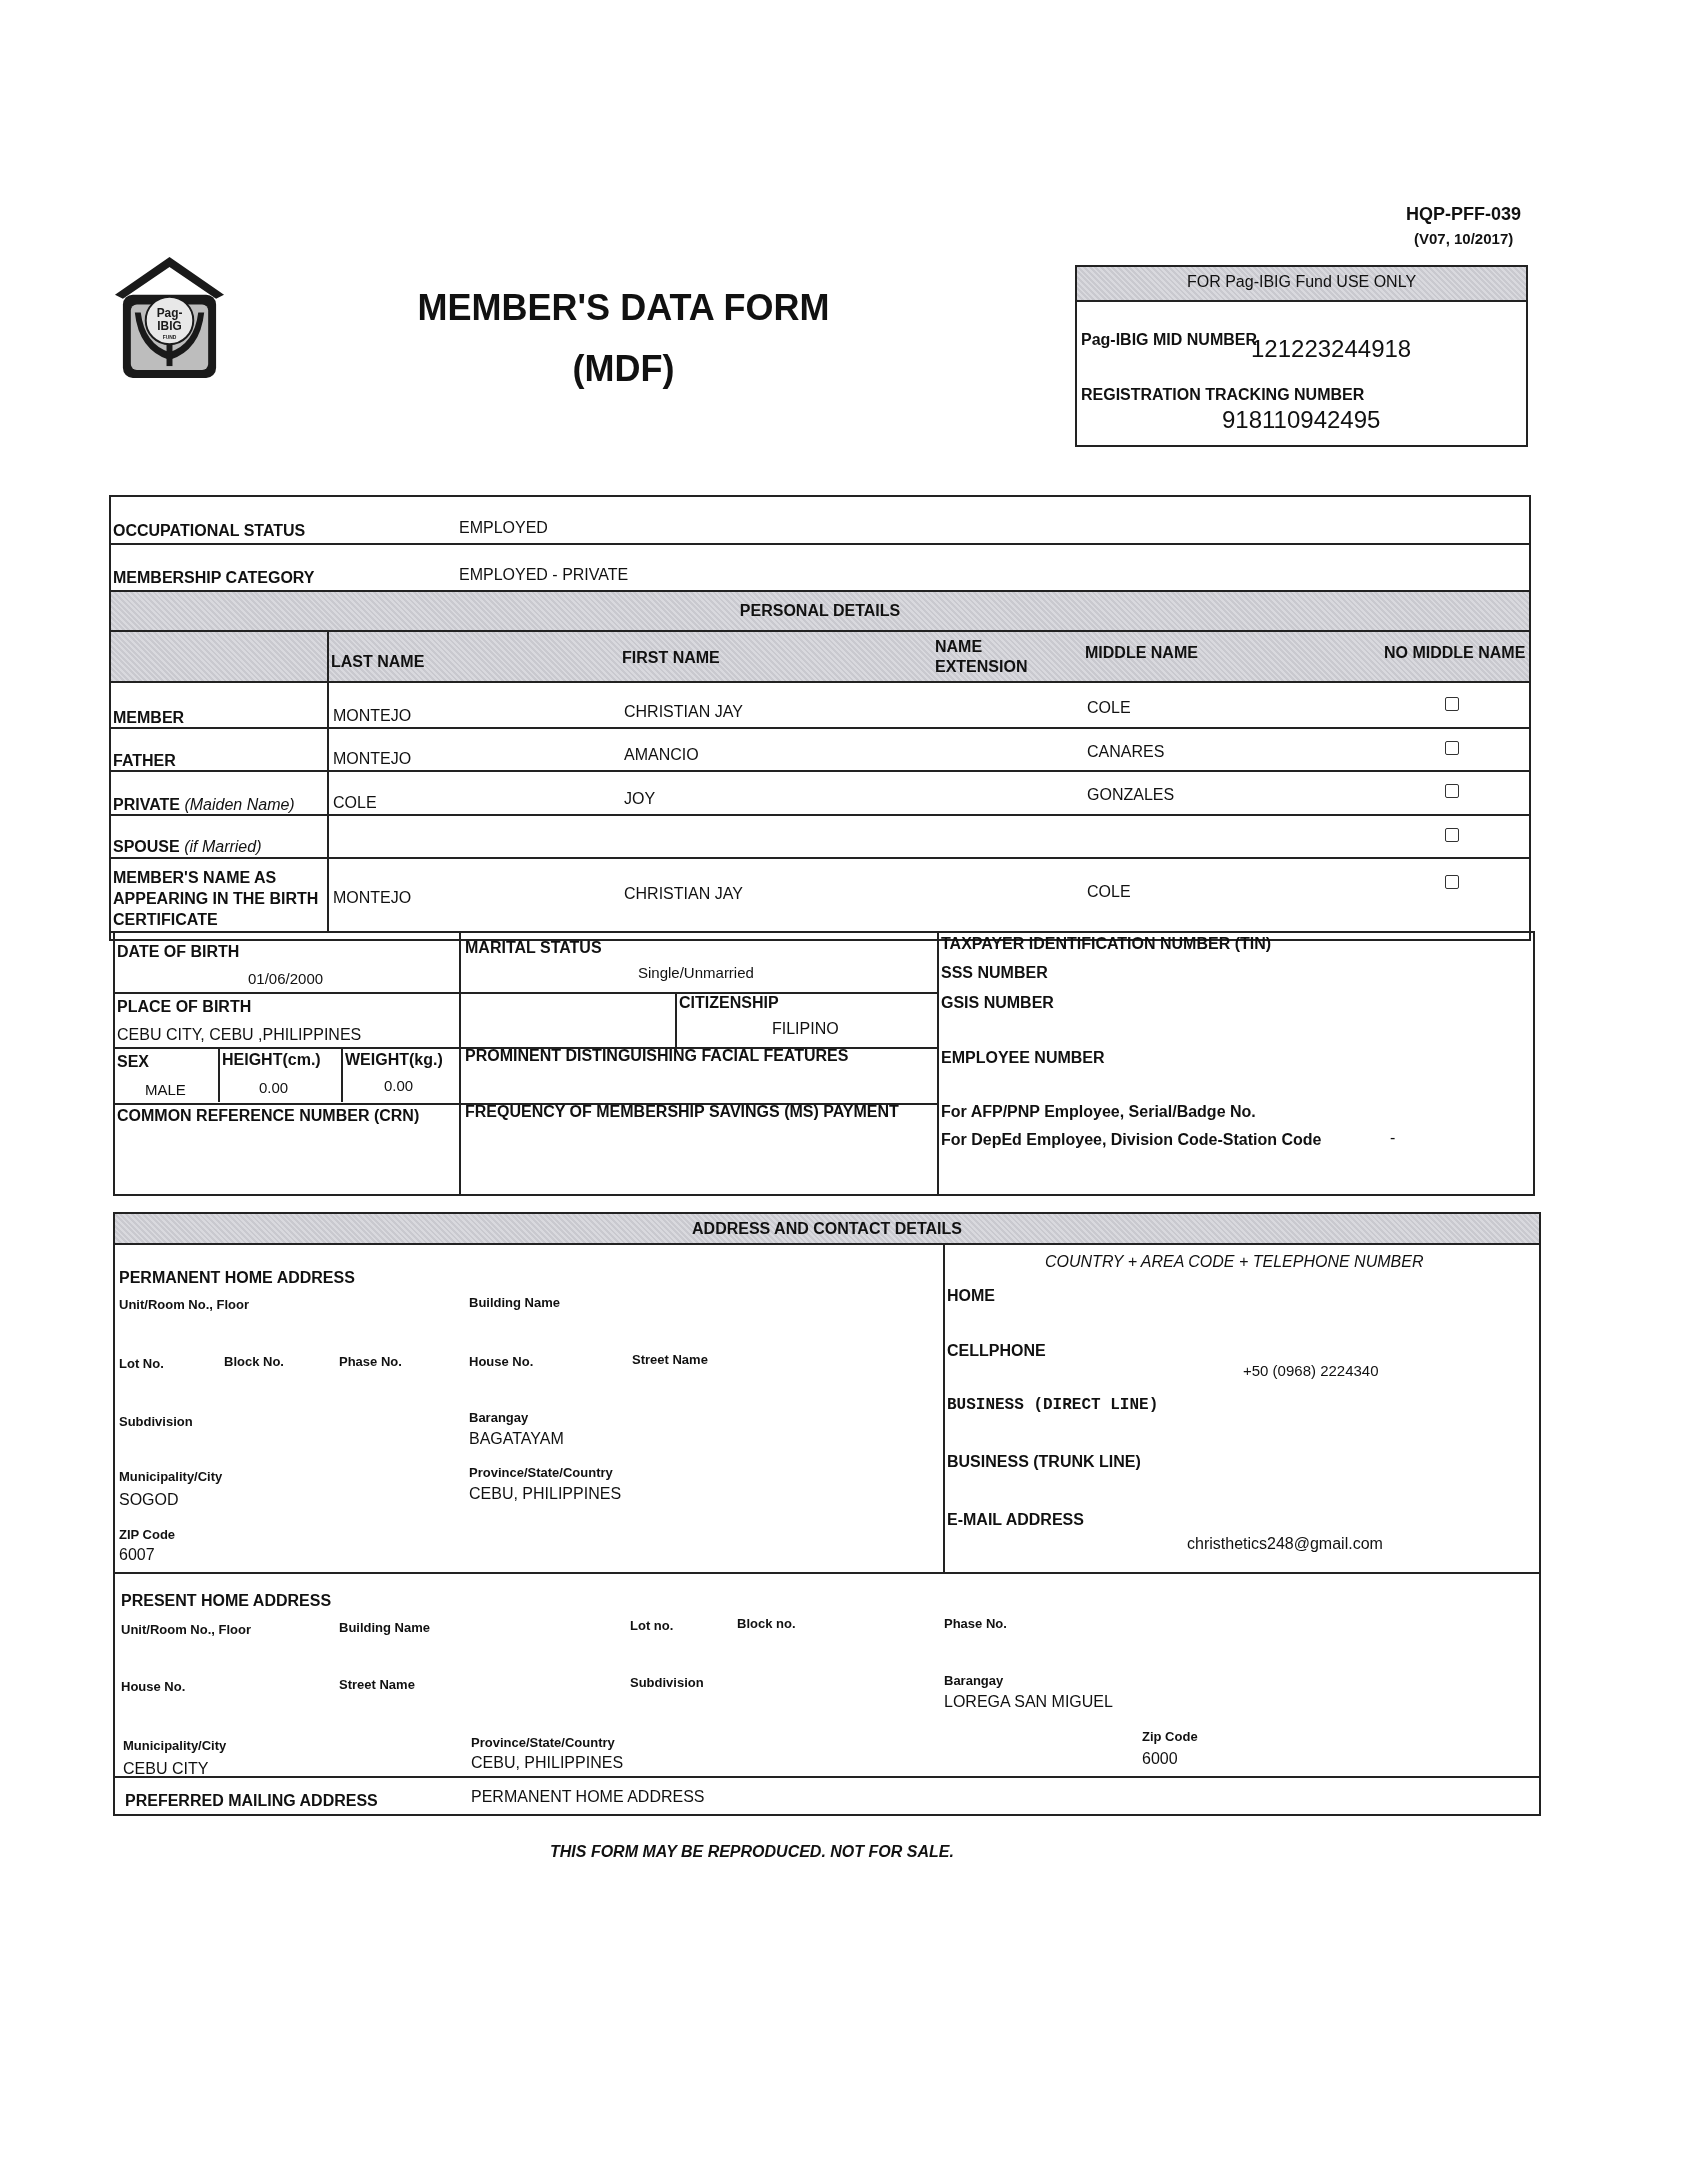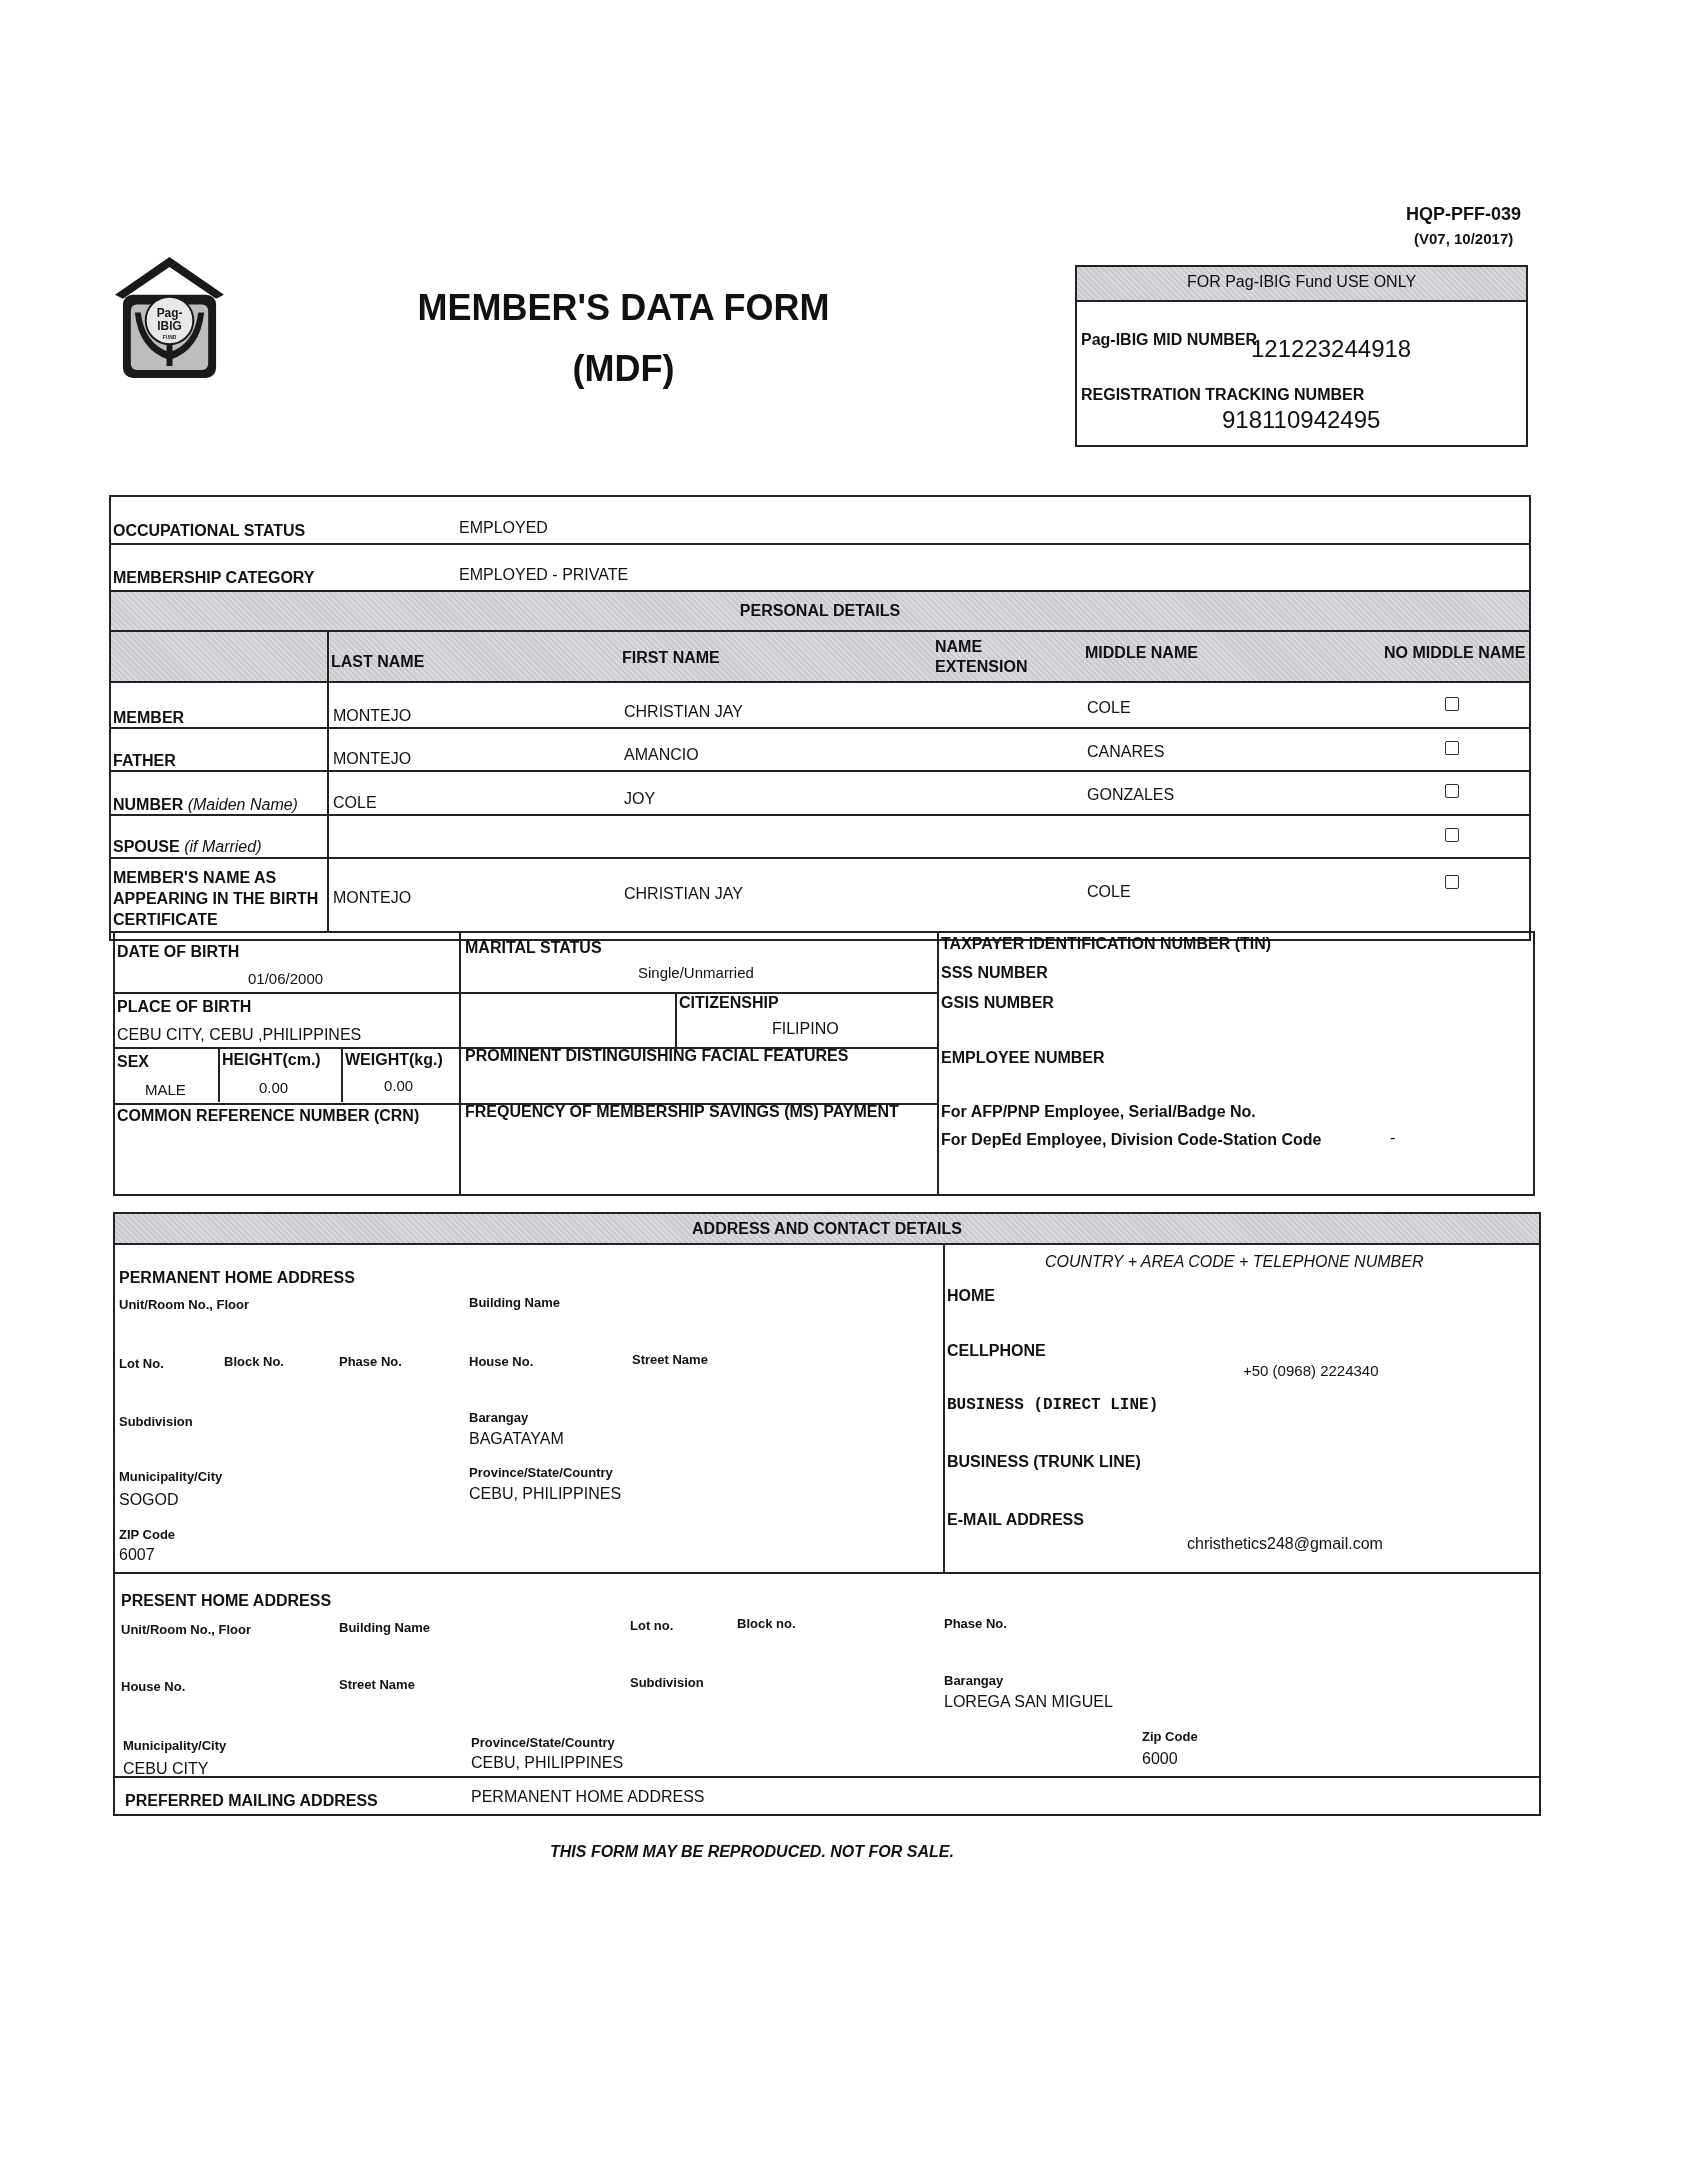--- a/index.html
+++ b/index.html
@@ -84,21 +84,21 @@
   <div class="abs lbl" style="left:113px; top:752px;">FATHER</div>
   <div class="abs val" style="left:333px; top:750px;">MONTEJO</div>
   <div class="abs val" style="left:624px; top:746px;">AMANCIO</div>
   <div class="abs val" style="left:1087px; top:743px;">CANARES</div>
   <div class="cb" style="left:1445px; top:741px;"></div>
 </div>
 <div class="hl" style="left:109px; top:770px; width:1422px;"></div>
 
 <div>
   <div class="abs lbl" style="left:113px; top:796px;">
-    <span>NUMBER</span>
+    <span>PRIVATE</span>
     <i style="font-weight:normal;">(Maiden Name)</i>
   </div>
   <div class="abs val" style="left:333px; top:794px;">COLE</div>
   <div class="abs val" style="left:624px; top:790px;">JOY</div>
   <div class="abs val" style="left:1087px; top:786px;">GONZALES</div>
   <div class="cb" style="left:1445px; top:784px;"></div>
 </div>
 <div class="hl" style="left:109px; top:814px; width:1422px;"></div>
 
 <div>

